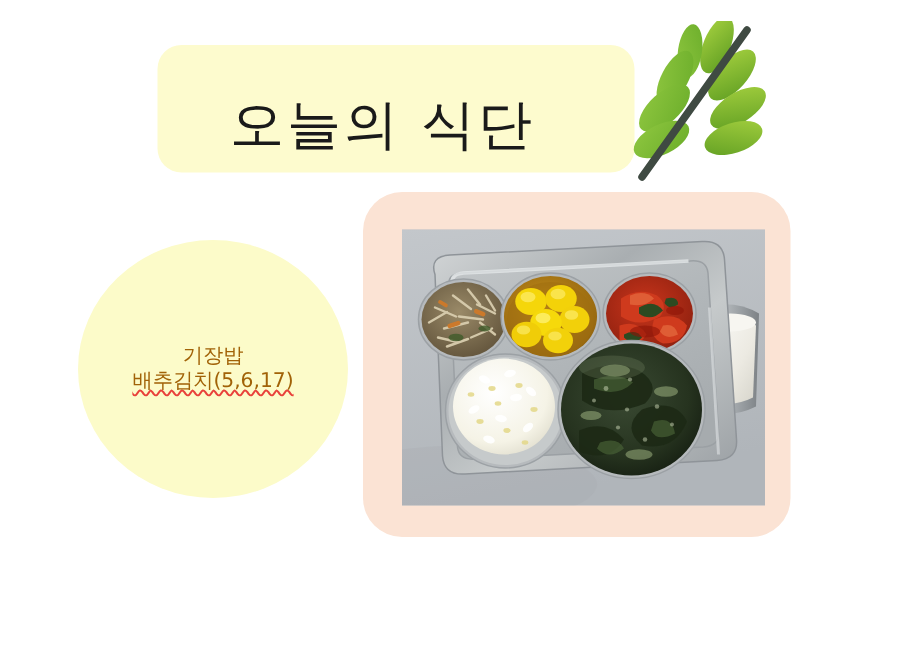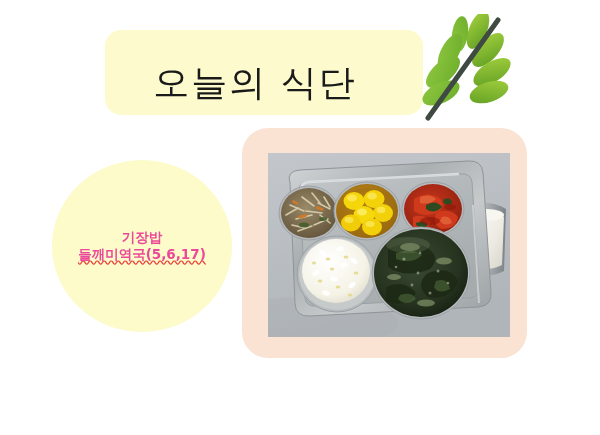--- a/index.html
+++ b/index.html
@@ -68,24 +68,23 @@
     height: 172px;
     display: flex;
     flex-direction: column;
     align-items: center;
     justify-content: center;
     gap: 0px;
   }
   .menu-line {
     font-size: 13.5px;
     line-height: 17px;
-    color: #ec4899;
+    color: #a16207;
     white-space: nowrap;
     text-align: left;
-    font-weight: bold;
   }
   .menu-line.spellcheck {
     text-decoration: underline wavy #e8413a;
     text-decoration-skip-ink: none;
     text-underline-offset: 1px;
   }
 
   
   #photo-frame {
     position: absolute;
@@ -138,21 +137,21 @@
       <ellipse cx="37" cy="79" rx="10" ry="20" fill="url(#lg2)" transform="rotate(64 37 79)"></ellipse>
 
       <path d="M94 6 L24 104" stroke="#3f4a42" stroke-width="5" stroke-linecap="round" fill="none"></path>
     </g>
   </svg>
 </div>
 
 <div id="menu-circle"></div>
 <div id="menu-list">
   <div class="menu-line">기장밥</div>
-  <div class="menu-line spellcheck">들깨미역국(5,6,17)</div>
+  <div class="menu-line spellcheck">배추김치(5,6,17)</div>
 </div>
 
 <div id="photo-frame"></div>
 <div id="photo">
   <svg width="242" height="184" viewBox="0 0 242 184" xmlns="http://www.w3.org/2000/svg">
     <defs>
       <linearGradient id="bgGrad" x1="0" y1="0" x2="0.3" y2="1">
         <stop offset="0%" stop-color="#c3c7cb"></stop>
         <stop offset="100%" stop-color="#b0b5ba"></stop>
       </linearGradient>

